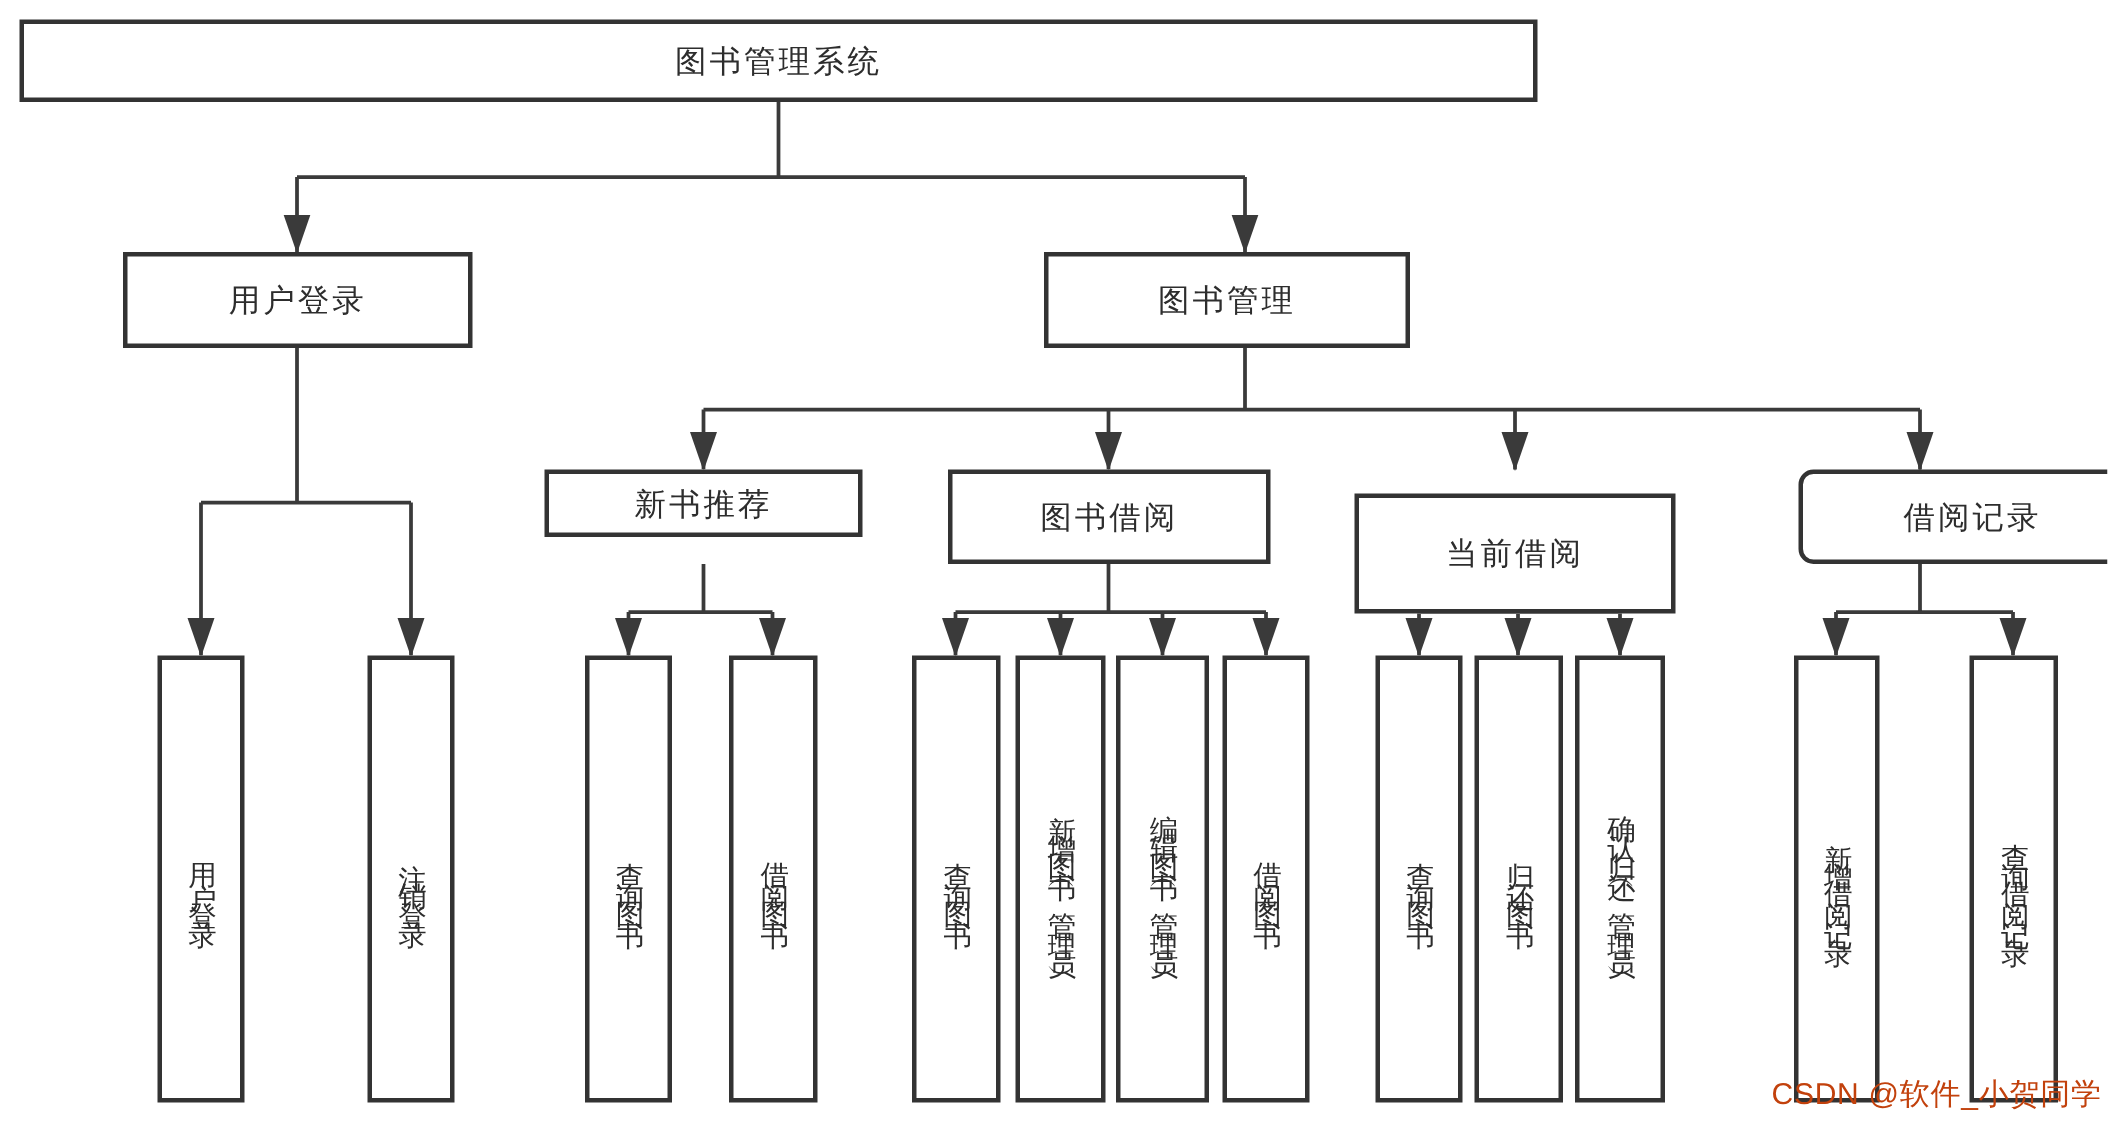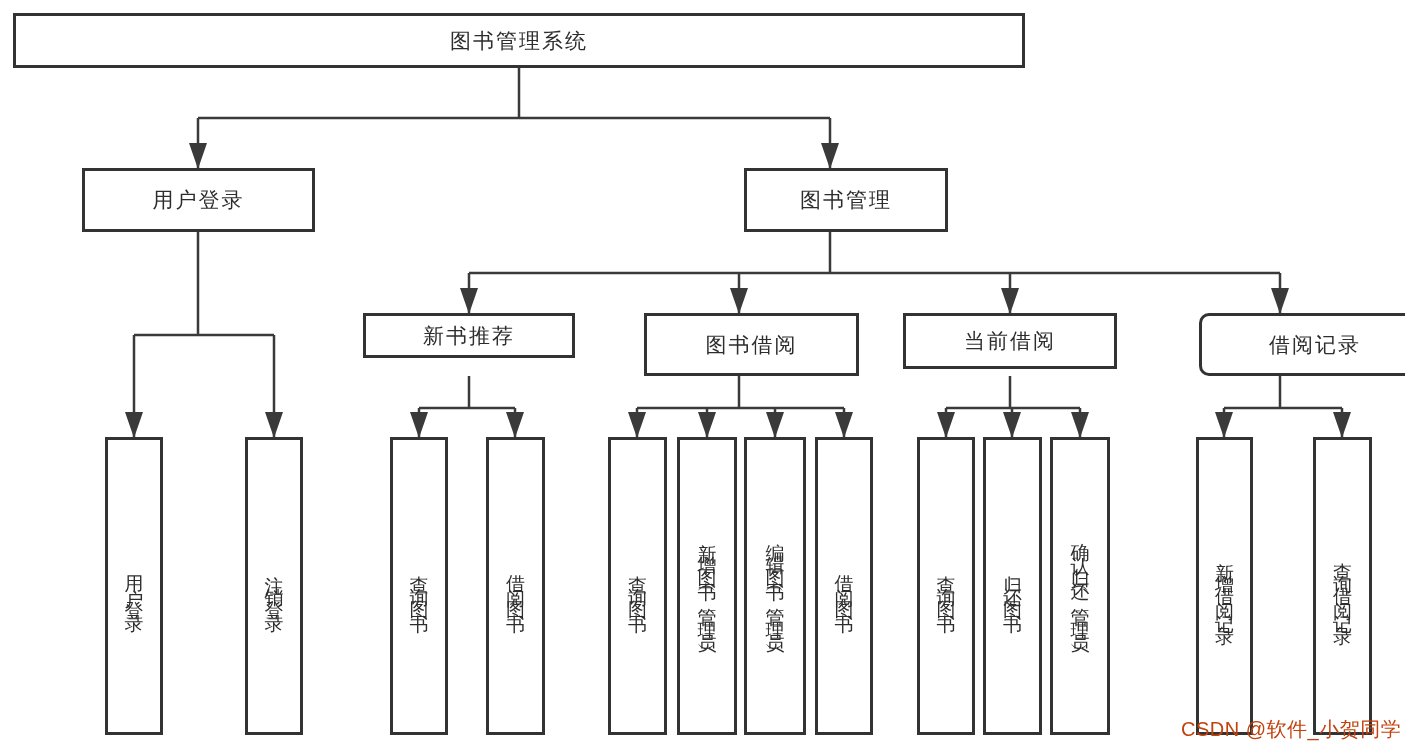--- a/index.html
+++ b/index.html
@@ -102,25 +102,25 @@
       <line x1="1012" y1="408" x2="1012" y2="437" marker-end="url(#arw)"></line>
       <line x1="1080" y1="408" x2="1080" y2="437" marker-end="url(#arw)"></line>
       <line x1="1224" y1="408" x2="1224" y2="437" marker-end="url(#arw)"></line>
       <line x1="1342" y1="408" x2="1342" y2="437" marker-end="url(#arw)"></line>
     </g>
   </svg>
 
   <div class="hbox" style="left:13px; top:13px; width:1012px; height:55px;">图书管理系统</div>
 
   <div class="hbox" style="left:82px; top:168px; width:233px; height:64px;">用户登录</div>
-  <div class="hbox" style="left:744px; top:168px; width:204px; height:64px;">图书管理</div>
+  <div class="hbox" style="left:696px; top:168px; width:244px; height:64px;">图书管理</div>
 
   <div class="hbox" style="left:363px; top:313px; width:212px; height:45px;">新书推荐</div>
-  <div class="hbox" style="left:632px; top:313px; width:215px; height:63px;margin-left:12px;">图书借阅</div>
-  <div class="hbox" style="left:903px; top:313px; width:214px; height:56px;">当前借阅</div>
+  <div class="hbox" style="left:632px; top:313px; width:215px; height:63px;">图书借阅</div>
+  <div class="hbox" style="left:903px; top:329px; width:214px; height:80px;">当前借阅</div>
   <div class="hbox" style="left:1199px; top:313px; width:232px; height:63px;border-radius:10px;">借阅记录</div>
 
   <div class="leaf" style="left:105px; width:58px;">
     <span>用户登录</span>
   </div>
   <div class="leaf" style="left:245px; width:58px;">
     <span>注销登录</span>
   </div>
 
   <div class="leaf" style="left:390px; width:58px;">

